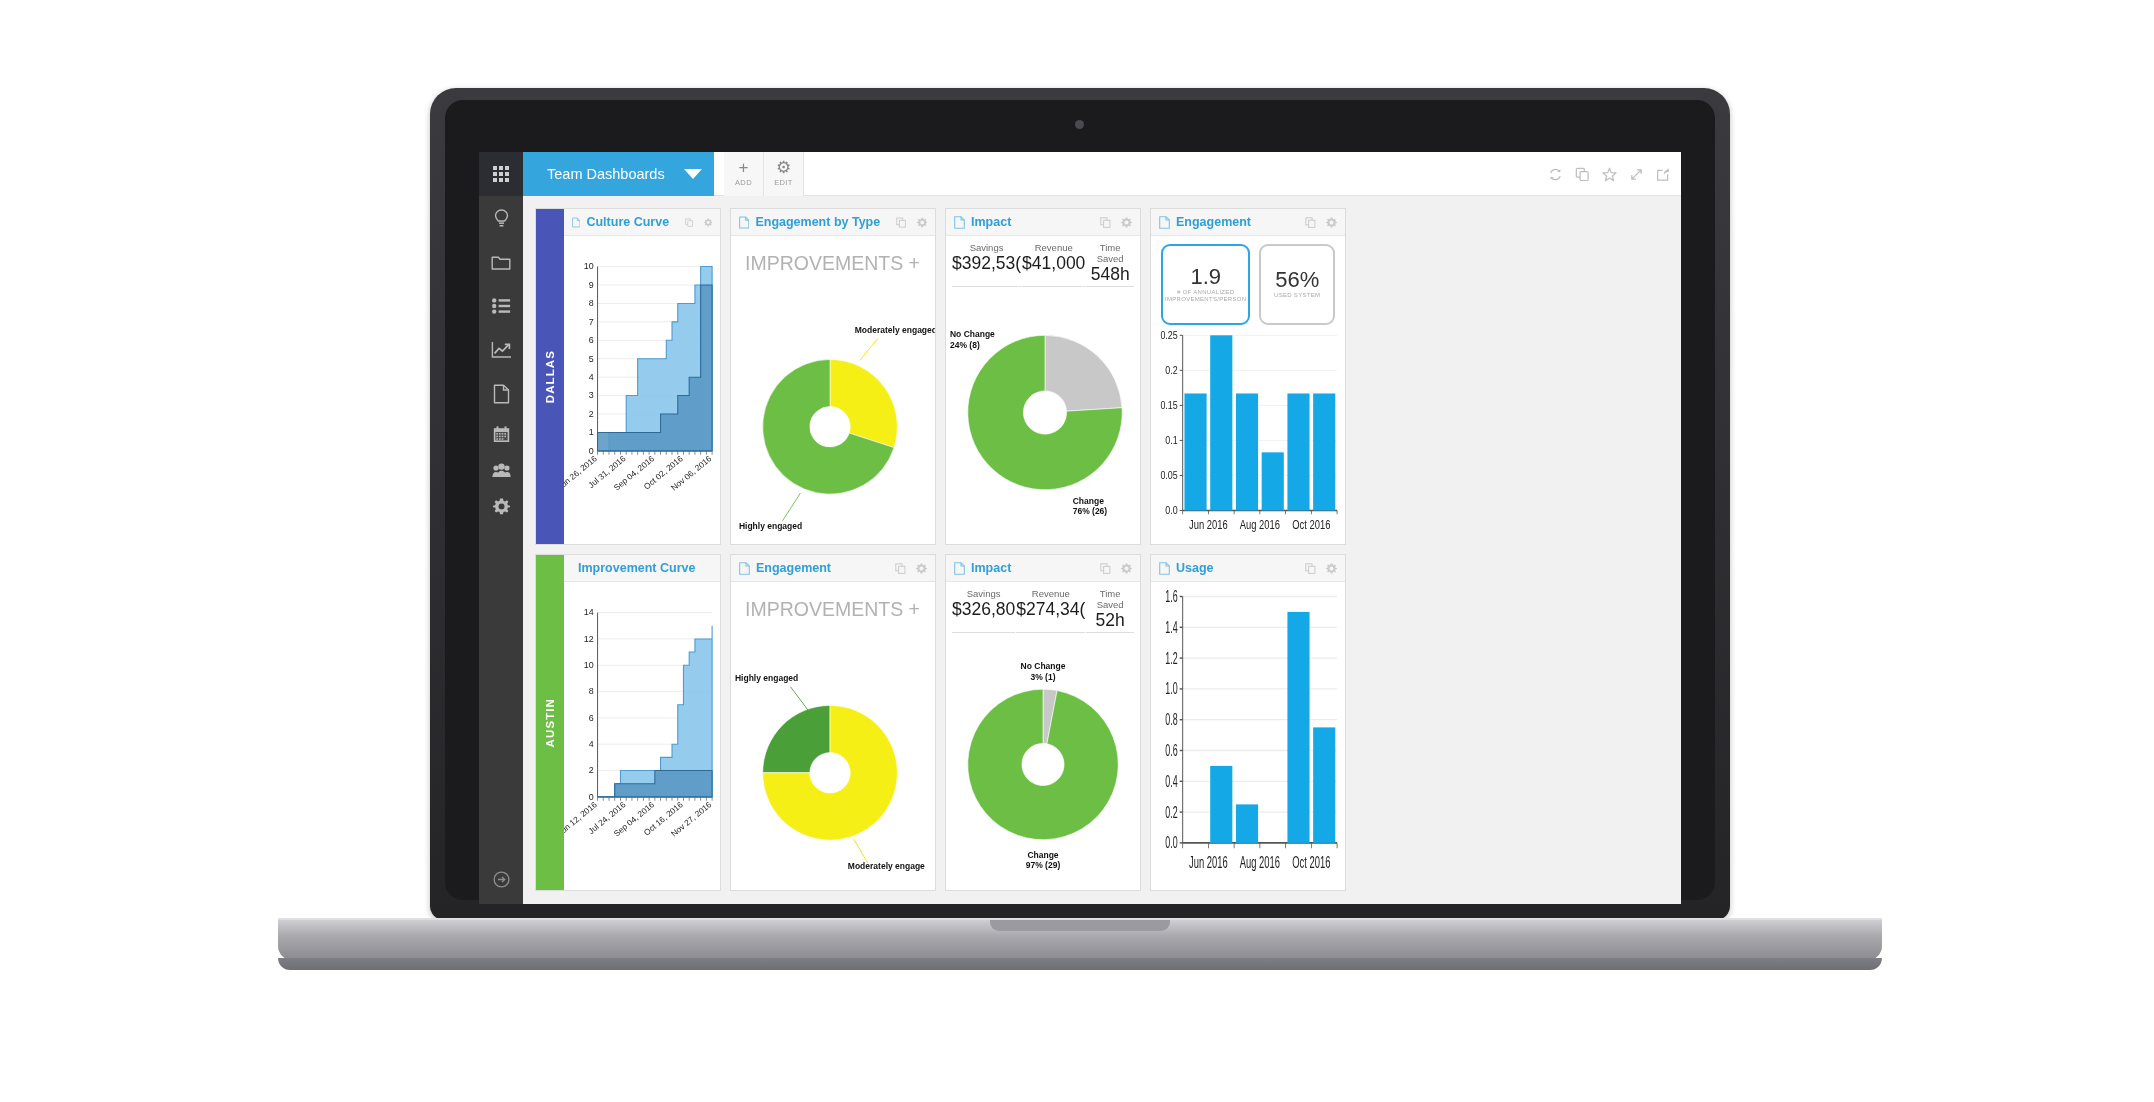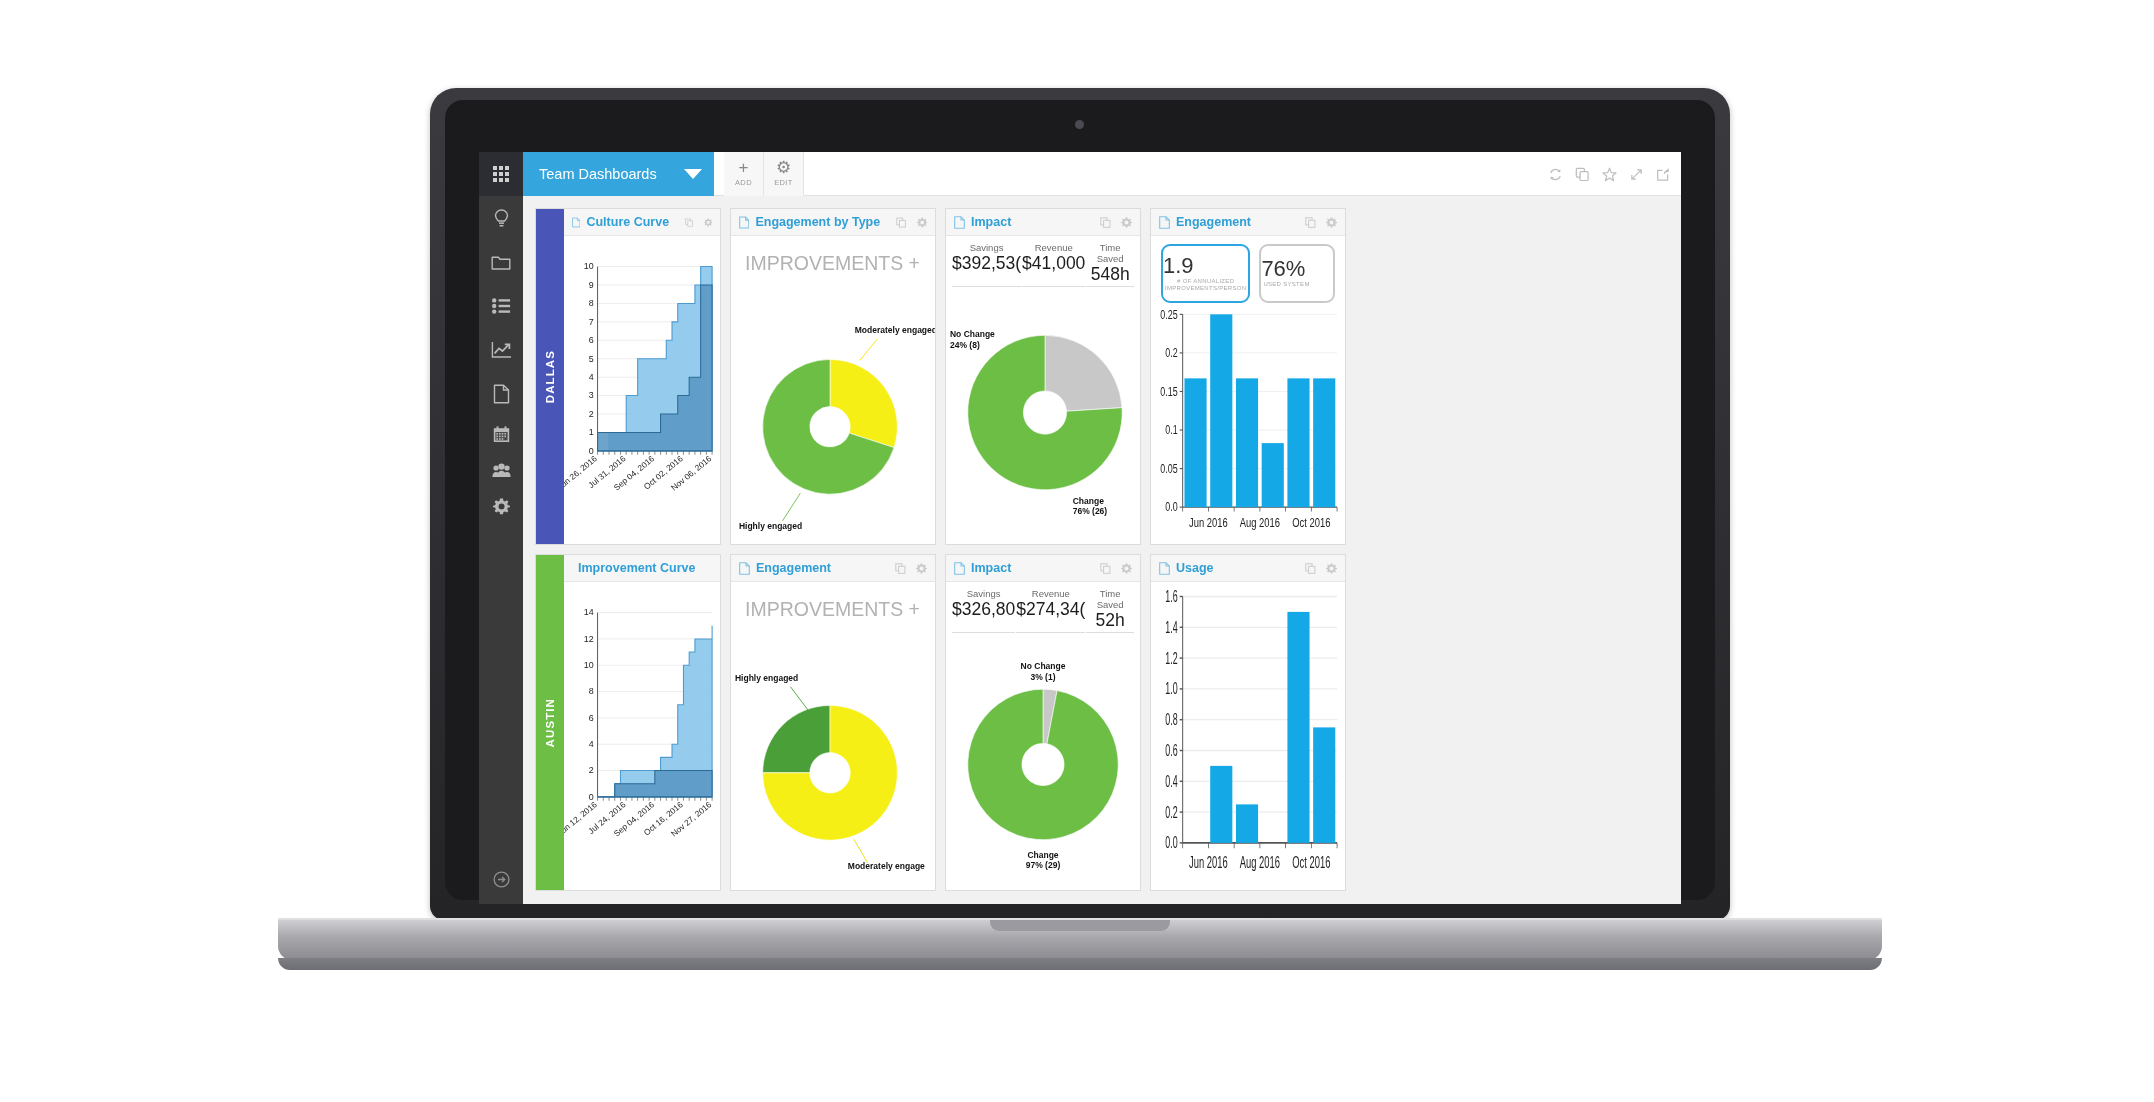--- a/index.html
+++ b/index.html
@@ -66,21 +66,21 @@
     position:absolute; left:0; bottom:10px; width:44px; height:30px;
     display:flex; align-items:center; justify-content:center;
   }
 
   .topbar{
     position:absolute; left:44px; top:0; right:0; height:44px; background:#ffffff;
     border-bottom:1px solid #e2e2e2;
   }
   .dash-select{
     position:absolute; left:0; top:0; width:191px; height:44px; background:#34a5dd;
-    color:#fff; display:flex; align-items:center; padding:0 16px;
+    color:#fff; display:flex; align-items:center; padding:0 24px;
     font-size:14.5px; cursor:pointer;
   }
   .dash-select .caret{
     position:absolute; right:12px; top:17px;
     width:0;height:0;border-left:9px solid transparent;border-right:9px solid transparent;
     border-top:10px solid #ffffff;
   }
   .tb-btn{
     position:absolute; top:0; height:44px; width:40px; background:#f7f7f7;
     border-right:1px solid #e4e4e4; display:flex; flex-direction:column;
@@ -123,22 +123,22 @@
   .t1{ flex:0 0 186px; } .t2{ flex:0 0 206px; } .t3{ flex:0 0 196px; } .t4{ flex:0 0 196px; }
 
   .big-label{
     position:absolute; left:14px; top:16px; right:10px;
     color:#b2b2b2; font-size:19.5px; white-space:nowrap; overflow:hidden;
   }
 
   
   .kpis{ display:flex; gap:9px; padding:8px 10px 0 10px; }
   .kpi{
-    flex:1; height:59px; border-radius:9px; border:2px solid #c9c9c9;
-    display:flex; flex-direction:column; align-items:flex-start; justify-content:center; gap:1px;
+    flex:1; height:81px; border-radius:9px; border:2px solid #c9c9c9;
+    display:flex; flex-direction:column; align-items:center; justify-content:center; gap:1px;
   }
   .kpi.accent{ border-color:#2ba6e0; }
   .kpi .num{ font-size:22px; color:#333; line-height:22px; }
   .kpi .cap{ font-size:6px; color:#a9a9a9; letter-spacing:.3px; text-align:center; line-height:7.5px; padding:0 2px; }
 
   
   .stats{ display:flex; padding:6px 6px 0 6px; gap:1px; }
   .stat{ flex:1; text-align:center; border-bottom:1px solid #ddd; padding-bottom:1px; }
   .stat .sl{ font-size:9.5px; color:#6b6b6b; display:block; }
   .stat .sv{ font-size:17.5px; color:#1d1d1d; display:block; white-space:nowrap; overflow:hidden; }
@@ -487,21 +487,21 @@
                 <path fill="#999" d="M8.5 0.6 L10 0.6 L10.4 2.8 L12 3.5 L13.9 2.3 L15.4 5.7 L14.2 5.7 L14.9 7.3 L17 7.7 L17 9.2 L14.9 9.6 L14.2 11.2 L15.4 13.1 L13.9 14.6 L12 13.4 L10.4 14.1 L10 16.3 L8.5 16.3 L7 16.3 L6.6 14.1 L5 13.4 L3.1 14.6 L1.6 13.1 L2.8 11.2 L2.1 9.6 L0 9.2 L0 7.7 L2.1 7.3 L2.8 5.7 L1.6 3.8 L3.1 2.3 L5 3.5 L6.6 2.8 L7 0.6 Z"></path>
                 <circle cx="8.5" cy="8.45" r="3" fill="#f6f6f6"></circle>
               </svg>
             </div>
             <div class="kpis">
               <div class="kpi accent">
                 <span class="num">1.9</span>
                 <span class="cap"># OF ANNUALIZED IMPROVEMENTS/PERSON</span>
               </div>
               <div class="kpi">
-                <span class="num">76%</span>
+                <span class="num">56%</span>
                 <span class="cap">USED SYSTEM</span>
               </div>
             </div>
             <div class="tile-content">
               <div class="chart-wrap">
                 <svg class="chart" viewBox="0 0 196 170" preserveAspectRatio="none">
                     <line x1="29" y1="144" x2="32" y2="144" stroke="#555" stroke-width="0.8"></line>
                     <text x="27" y="147" text-anchor="end" style="font-size:9px;fill:#222;" transform="scale(1,1)">0.0</text>
                     <line x1="32" y1="116.8" x2="188" y2="116.8" stroke="#ececec" stroke-width="0.7"></line>
                     <line x1="29" y1="116.8" x2="32" y2="116.8" stroke="#555" stroke-width="0.8"></line>

